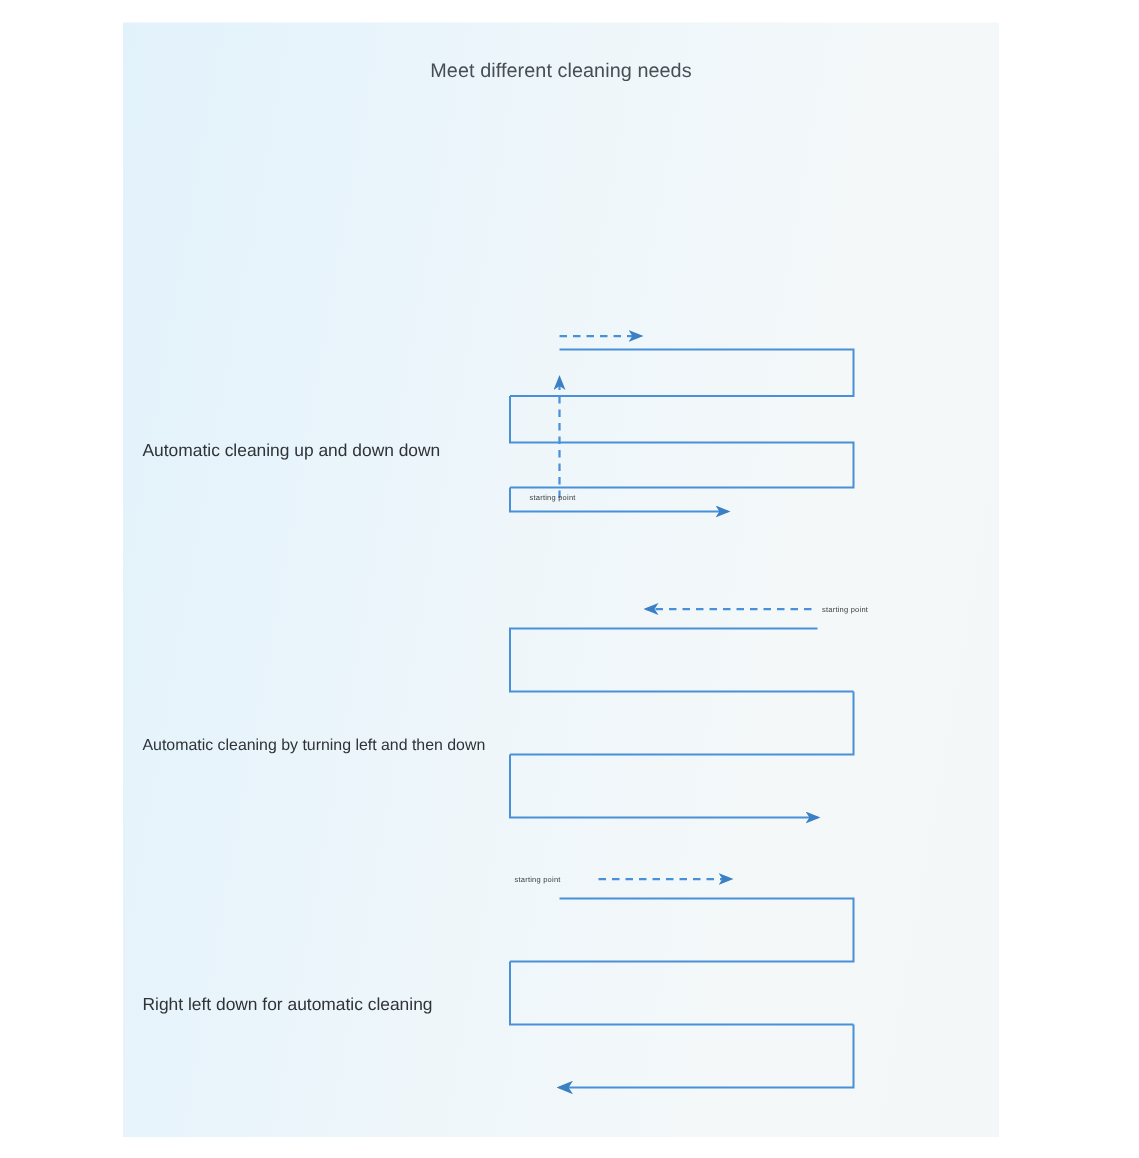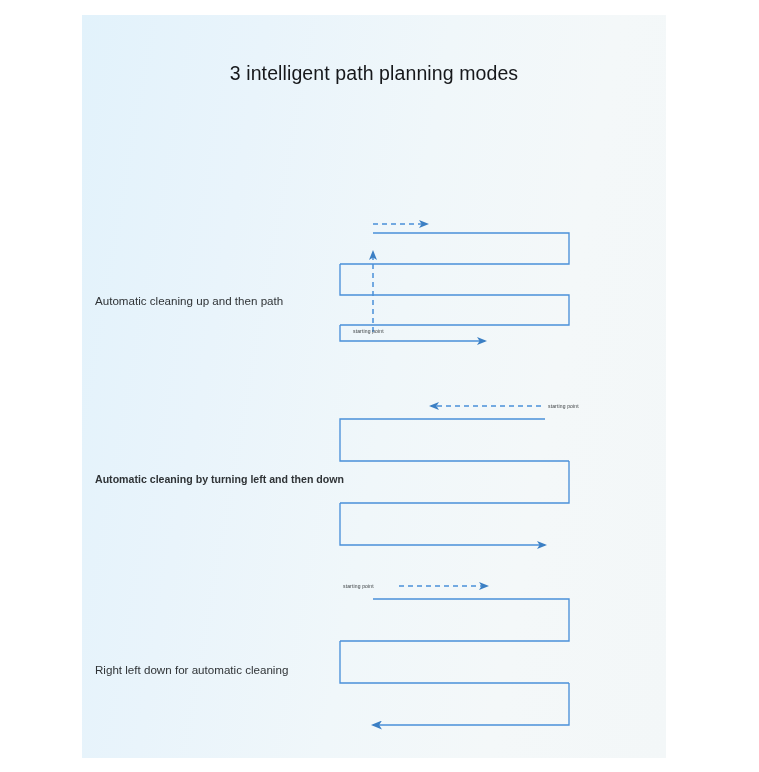--- a/index.html
+++ b/index.html
@@ -78,25 +78,25 @@
     letter-spacing: 0.15px;
   }
 </style>
 </head>
 <body>
 
 <div id="page">
   <div id="panel">
 
     <div id="header">
-      <h1 id="title">3 intelligent path planning modes</h1>
+      <p id="subtitle">Meet different cleaning needs</p>
     </div>
 
     <div class="mode-row" style="top:185px;">
-      <div class="mode-label" style="top:94px;">Automatic cleaning up and then path</div>
+      <div class="mode-label" style="top:94px;">Automatic cleaning up and down down</div>
       <svg class="diagram" width="270" height="160" viewBox="0 0 270 160">
         <defs>
           <marker id="ah-r1" markerWidth="10" markerHeight="8" refX="8" refY="4" orient="auto" markerUnits="userSpaceOnUse">
             <path d="M0,0 L10,4 L0,8 L2.6,4 Z" fill="#3b7fc4"></path>
           </marker>
           <marker id="ah-u1" markerWidth="10" markerHeight="8" refX="8" refY="4" orient="auto" markerUnits="userSpaceOnUse">
             <path d="M0,0 L10,4 L0,8 L2.6,4 Z" fill="#3b7fc4"></path>
           </marker>
         </defs>
 
@@ -111,21 +111,21 @@
 
         <path d="M 36,24 L 90,24" fill="none" stroke="#4a90d9" stroke-width="1.5" stroke-dasharray="5,4" marker-end="url(#ah-r1)"></path>
 
         <path d="M 36,132 L 36,52" fill="none" stroke="#4a90d9" stroke-width="1.5" stroke-dasharray="5,4" marker-end="url(#ah-u1)"></path>
 
         <text class="sp-text" x="16" y="133">starting point</text>
       </svg>
     </div>
 
     <div class="mode-row" style="top:380px;">
-      <div class="mode-label small" style="top:78px;font-weight:bold;">Automatic cleaning by turning left and then down</div>
+      <div class="mode-label small" style="top:96px;">Automatic cleaning by turning left and then down</div>
       <svg class="diagram" width="270" height="165" viewBox="0 0 270 165">
         <defs>
           <marker id="ah-r2" markerWidth="10" markerHeight="8" refX="8" refY="4" orient="auto" markerUnits="userSpaceOnUse">
             <path d="M0,0 L10,4 L0,8 L2.6,4 Z" fill="#3b7fc4"></path>
           </marker>
           <marker id="ah-l2" markerWidth="10" markerHeight="8" refX="8" refY="4" orient="auto" markerUnits="userSpaceOnUse">
             <path d="M0,0 L10,4 L0,8 L2.6,4 Z" fill="#3b7fc4"></path>
           </marker>
         </defs>
 

